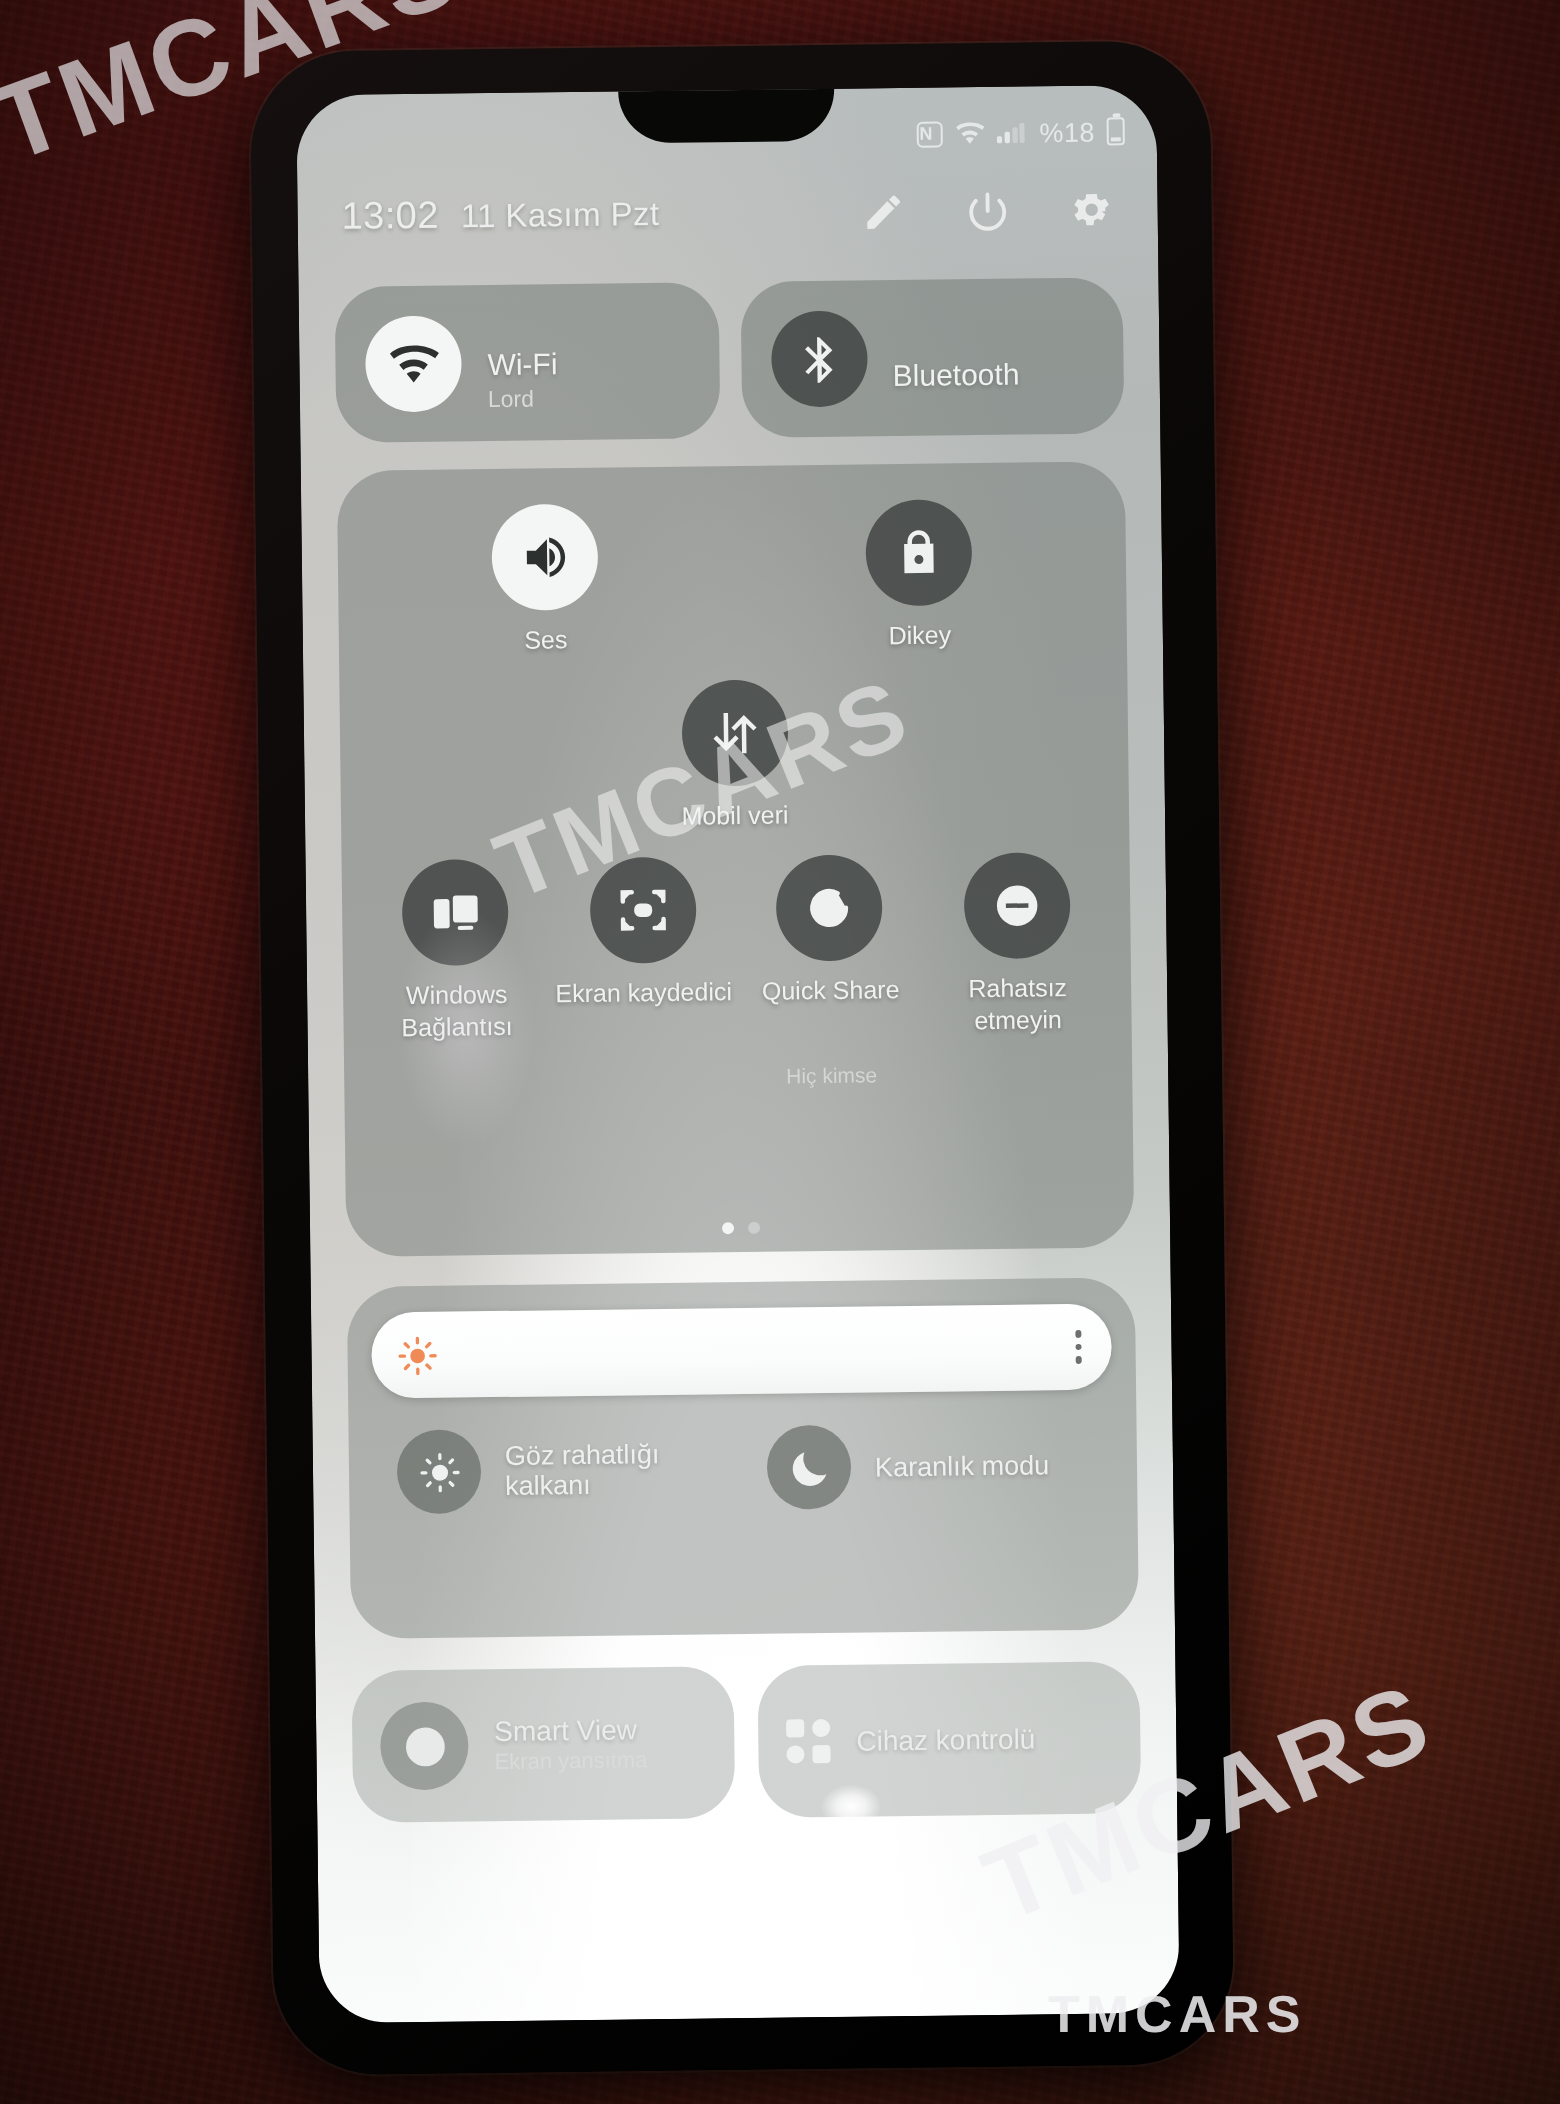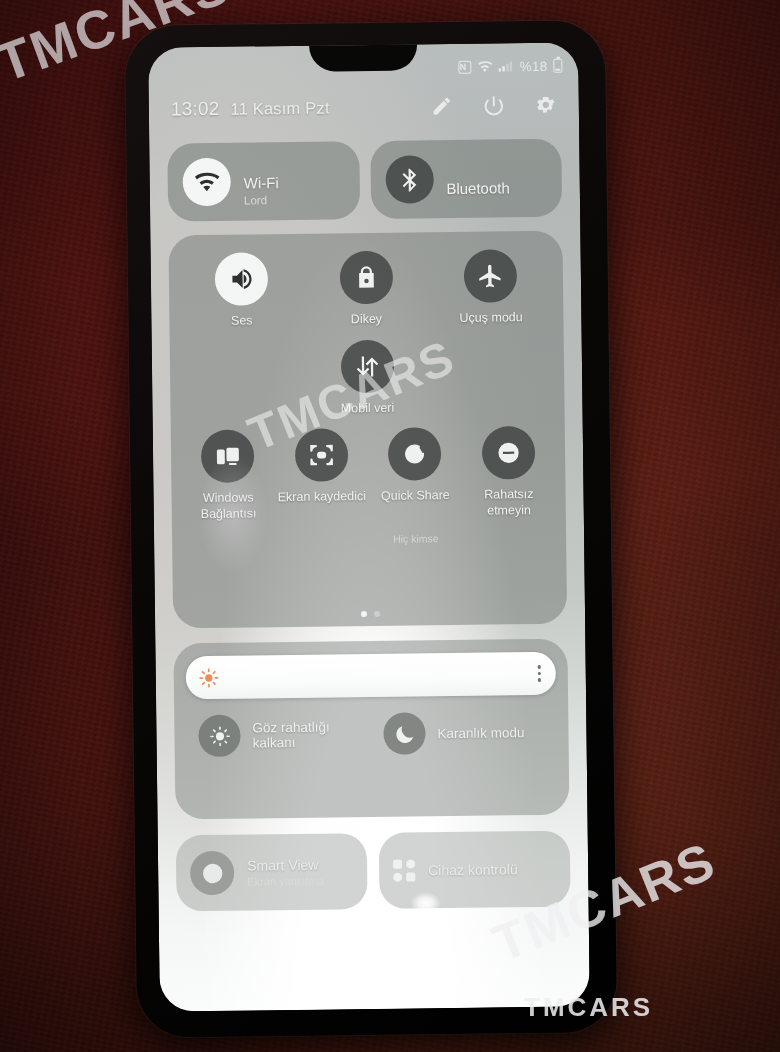--- a/index.html
+++ b/index.html
@@ -283,28 +283,20 @@
             <div class="tlabel">Ses</div>
           </div>
           <div class="tile">
             <span class="circ">
               <svg viewBox="0 0 24 24">
                   <path d="M17 8V7a5 5 0 0 0-10 0v1H5.5v13h13V8H17zm-8-1a3 3 0 0 1 6 0v1H9V7zm3 10a2 2 0 1 1 0-4 2 2 0 0 1 0 4z"></path>
                 </svg>
             </span>
             <div class="tlabel">Dikey</div>
           </div>
-          <div class="tile">
-            <span class="circ">
-              <svg viewBox="0 0 24 24">
-                  <path d="M21 16v-2l-8-5V3.5a1.5 1.5 0 0 0-3 0V9l-8 5v2l8-2.5V19l-2 1.5V22l3.5-1 3.5 1v-1.5L13 19v-5.5L21 16z"></path>
-                </svg>
-            </span>
-            <div class="tlabel">Uçuş modu</div>
-          </div>
         </div>
 
         <div class="rowgap"></div>
 
         <div class="grow">
           <div class="tile">
             <span class="circ">
               <svg viewBox="0 0 24 24">
                   <path d="M8 3v13.2L4.8 13 3.4 14.4 9 20l5.6-5.6L13.2 13 10 16.2V3H8z" transform="translate(-1,0)"></path>
                   <path d="M16 21V7.8L19.2 11l1.4-1.4L15 4l-5.6 5.6L10.8 11 14 7.8V21h2z" transform="translate(1,0) scale(1)"></path>

